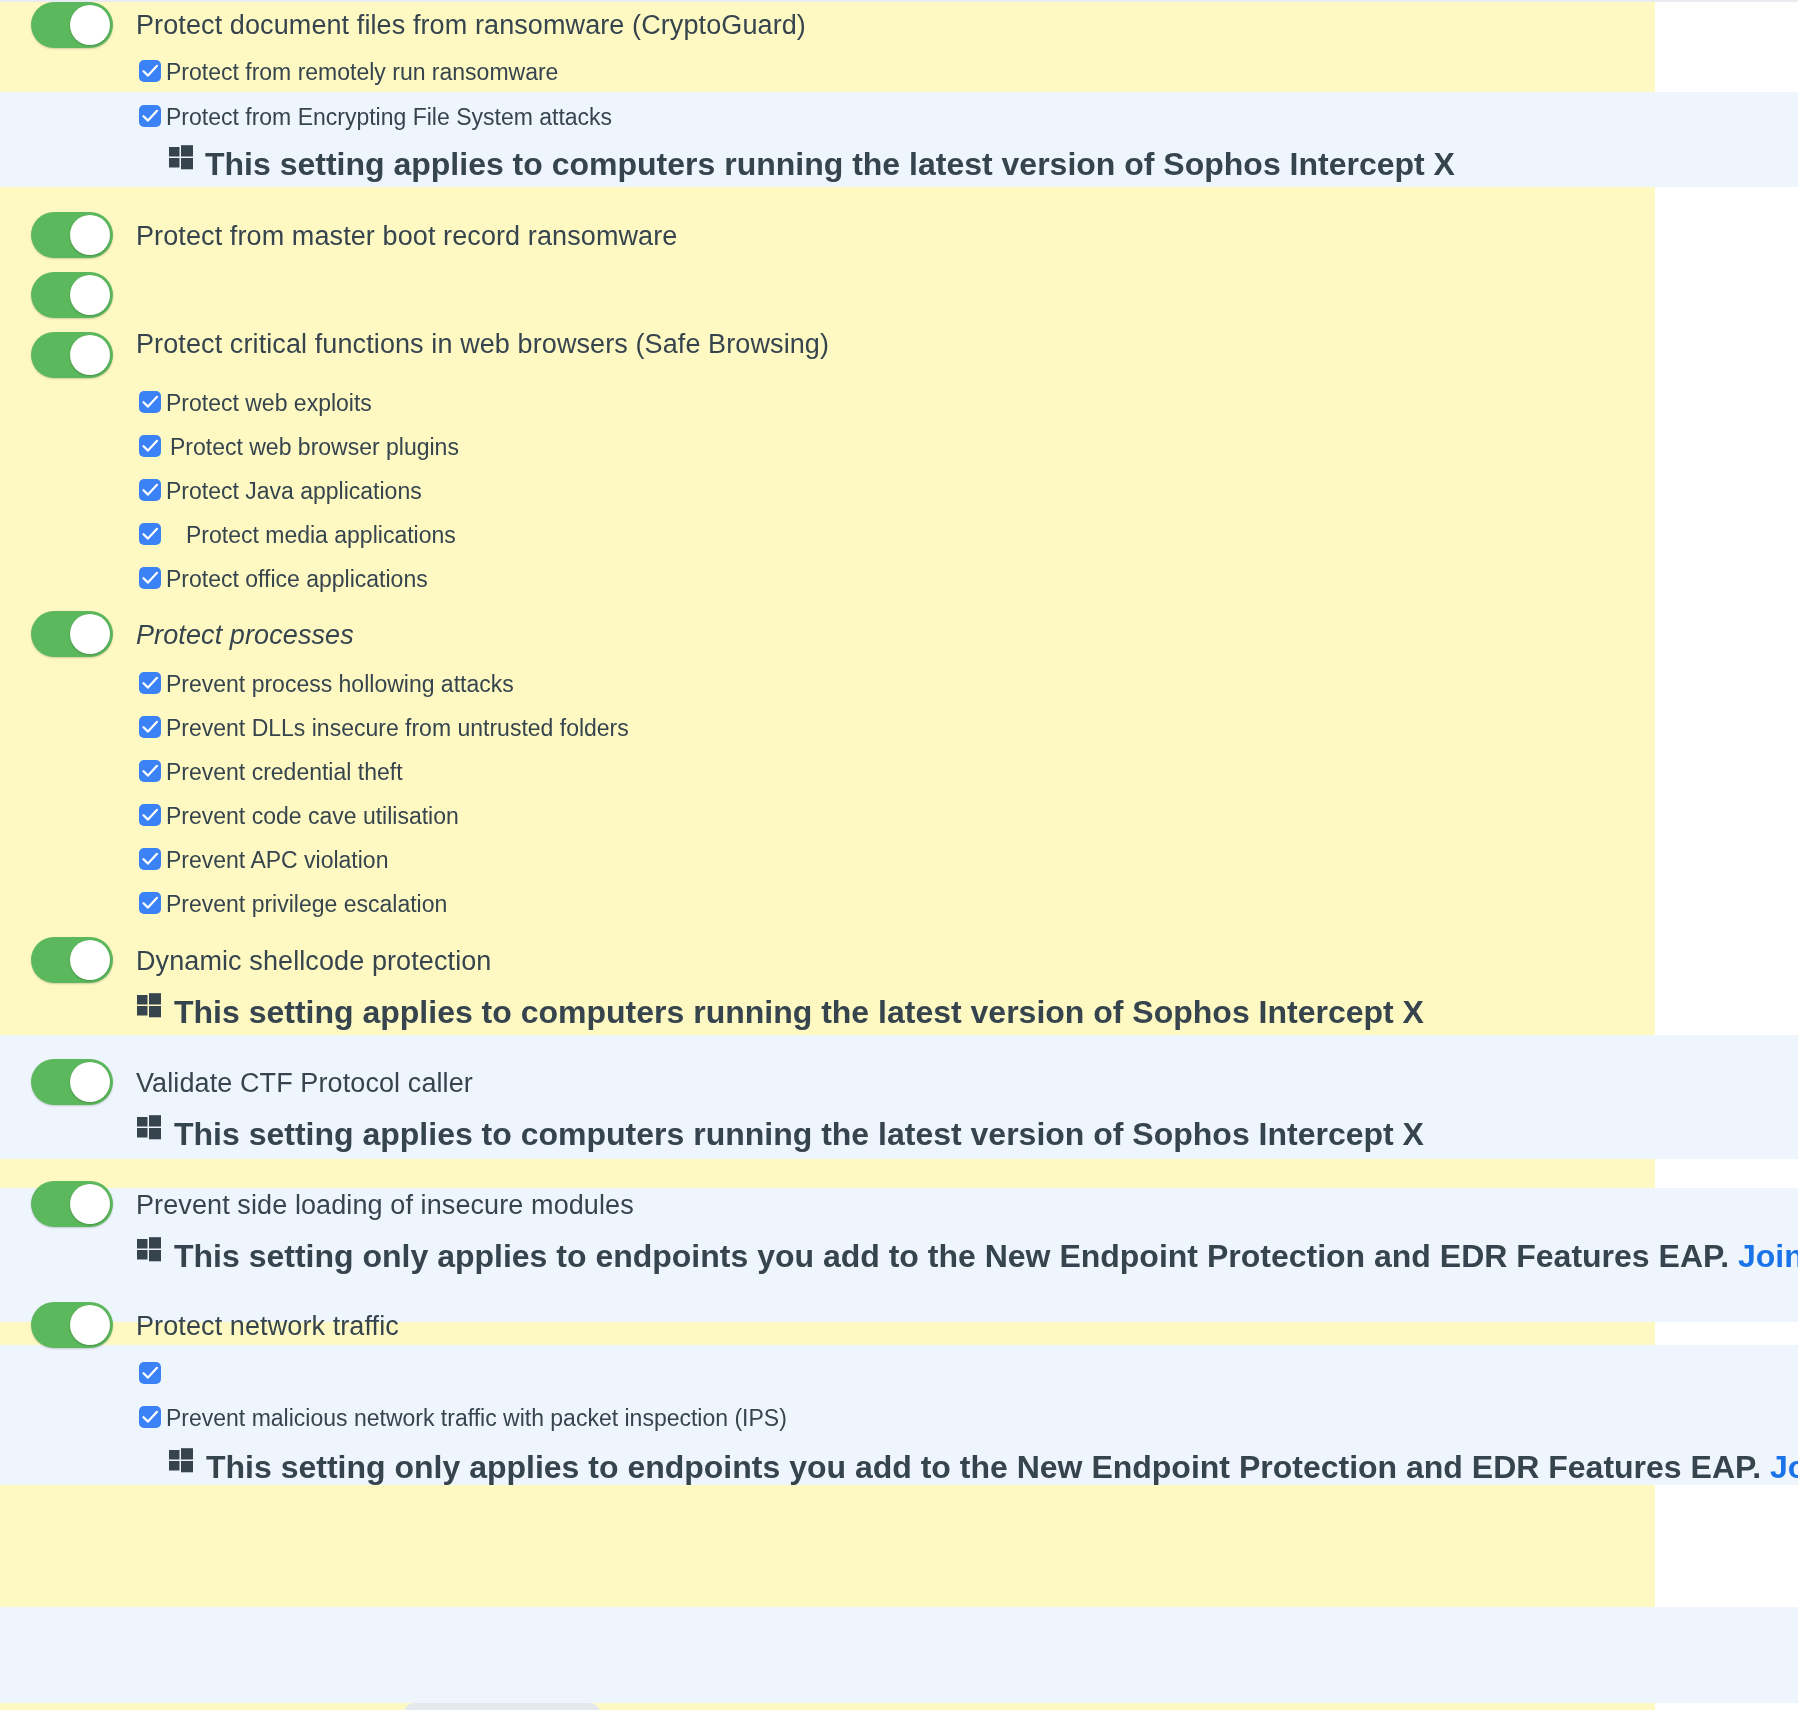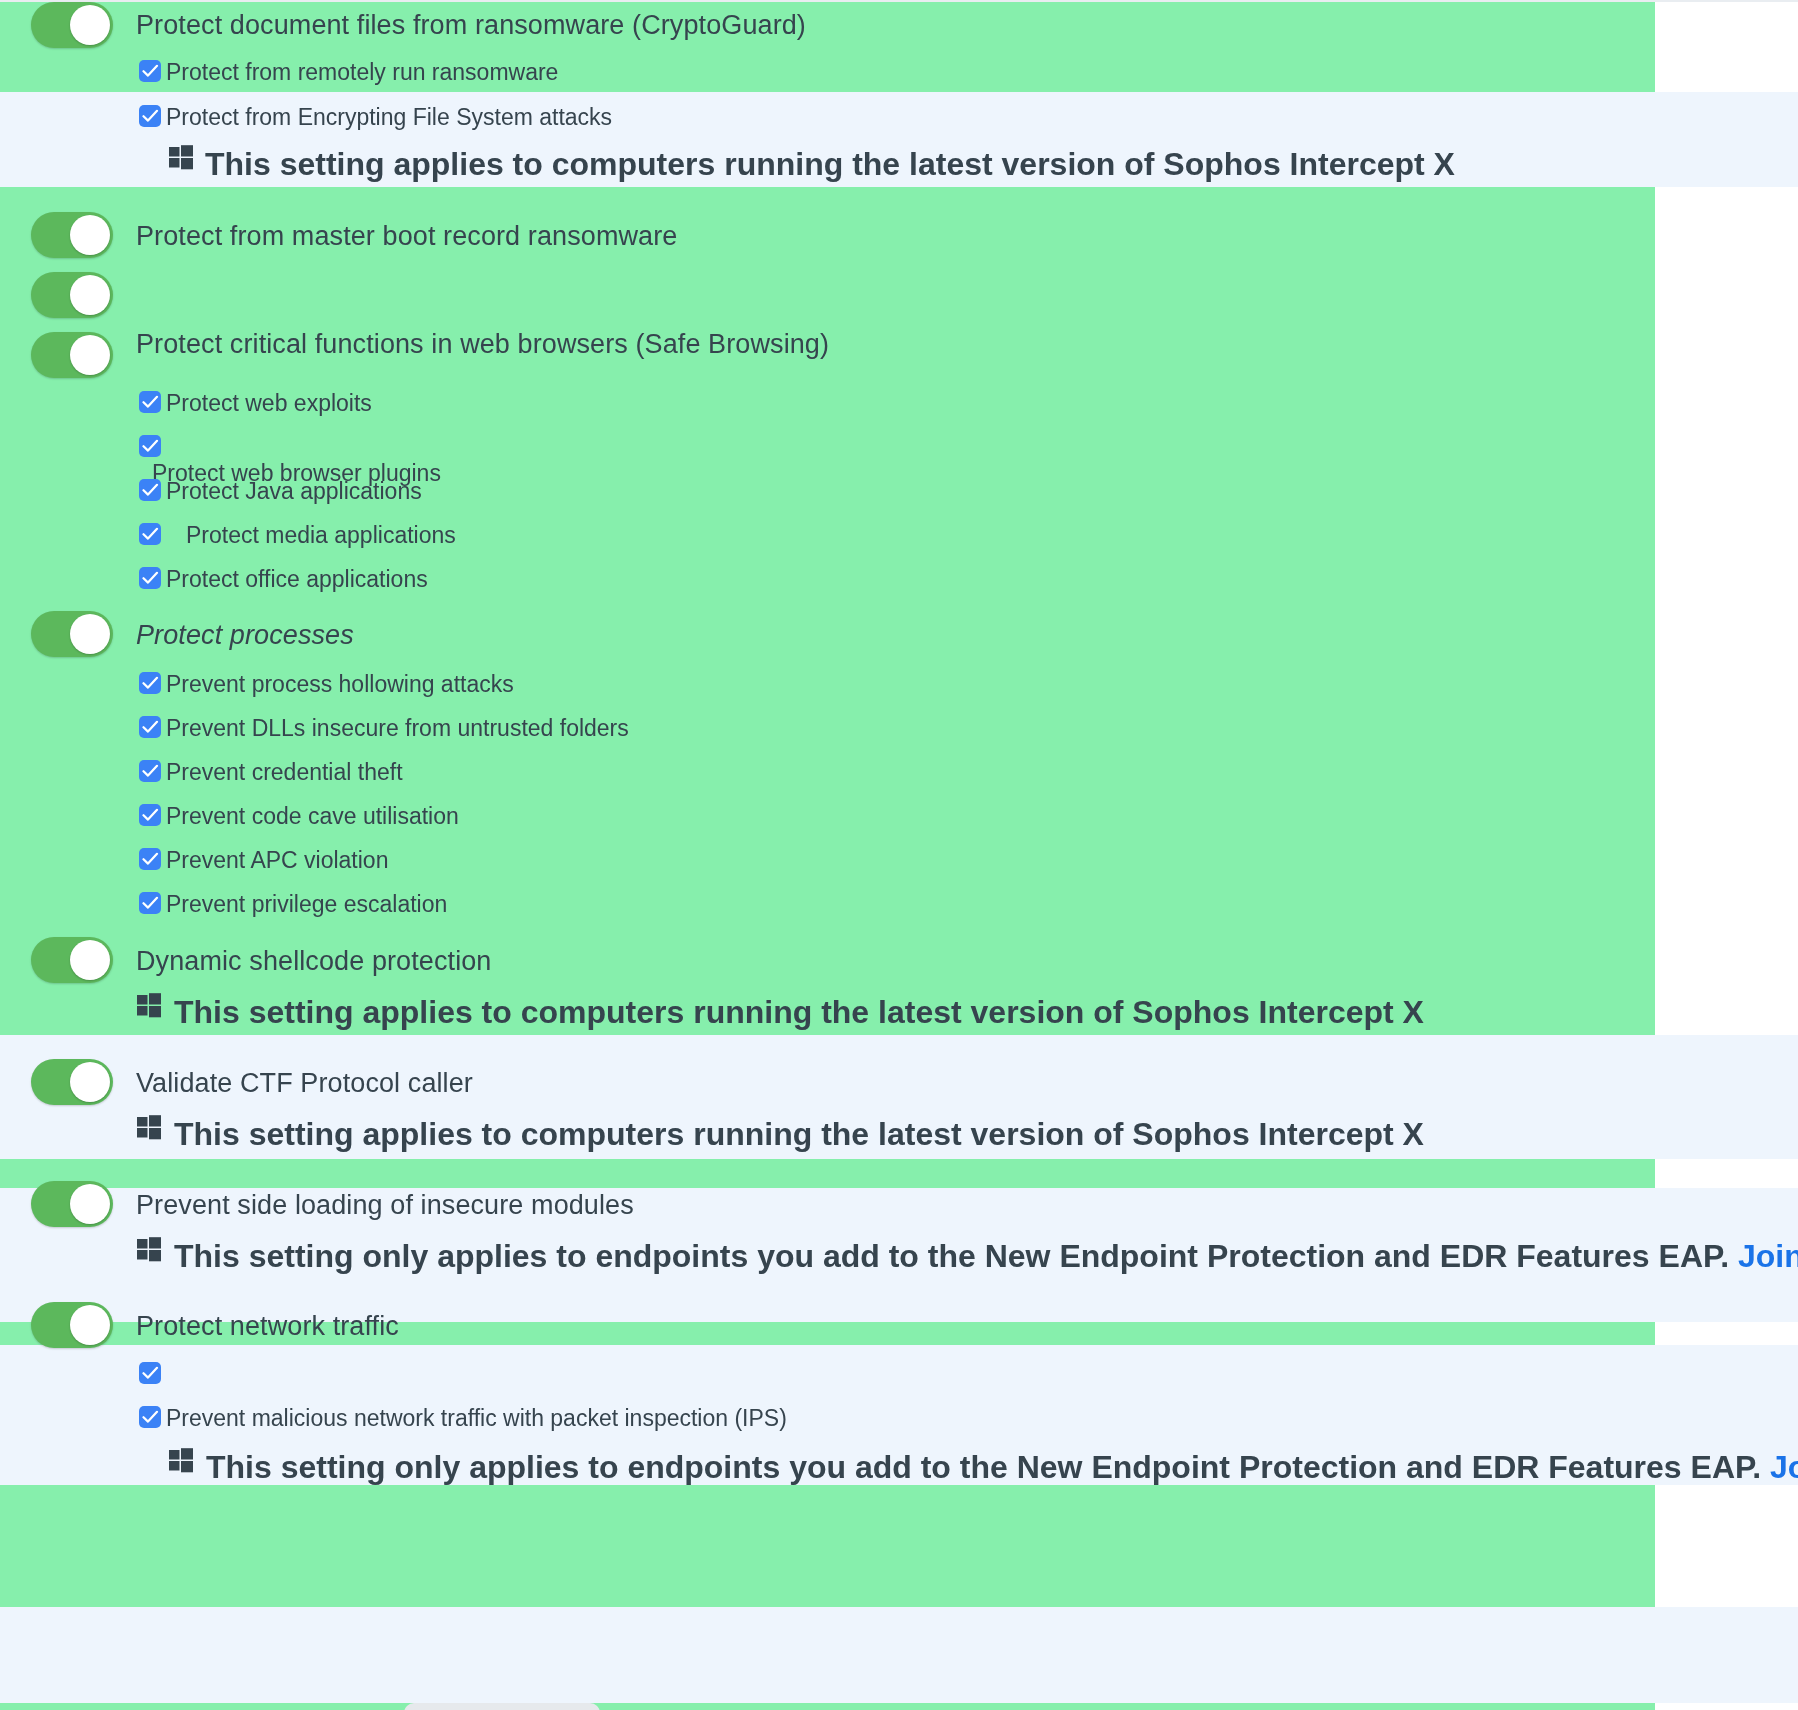--- a/index.html
+++ b/index.html
@@ -4,21 +4,21 @@
 <style>
   * { box-sizing: border-box; margin: 0; padding: 0; }
   html, body {
     width: 1798px;
     height: 1710px;
     background: #ffffff;
     font-family: "Liberation Sans", sans-serif;
     color: #36444e;
     overflow: hidden;
   }
-  .page { position: relative; width: 1655px; height: 1710px; background:#86efac; }
+  .page { position: relative; width: 1655px; height: 1710px; background:#fef9c3; }
 
   .topline { position:absolute; left:0; top:0; width:1798px; height:2px; background:#e9edf1; }
 
   
   .band { position:absolute; left:0; width:1798px; }
   .band.blue { background:#eef5fd; }
 
   
   .toggle {
     position:absolute;
@@ -120,21 +120,21 @@
         <path d="M1.5 7.2 L6 11.6 L15 1.8" stroke="#fff" stroke-width="2.2" fill="none" stroke-linecap="round" stroke-linejoin="round"></path>
       </svg>
   </div>
   <div class="t sub" style="left:166px; top:390px;">Protect web exploits</div>
 
   <div class="cbox" style="left:139px; top:435px;">
     <svg width="17" height="14" viewBox="0 0 17 14">
         <path d="M1.5 7.2 L6 11.6 L15 1.8" stroke="#fff" stroke-width="2.2" fill="none" stroke-linecap="round" stroke-linejoin="round"></path>
       </svg>
   </div>
-  <div class="t sub" style="left:152px; top:434px;margin-top:26px;">Protect web browser plugins</div>
+  <div class="t sub" style="left:170px; top:434px;">Protect web browser plugins</div>
 
   <div class="cbox" style="left:139px; top:479px;">
     <svg width="17" height="14" viewBox="0 0 17 14">
         <path d="M1.5 7.2 L6 11.6 L15 1.8" stroke="#fff" stroke-width="2.2" fill="none" stroke-linecap="round" stroke-linejoin="round"></path>
       </svg>
   </div>
   <div class="t sub" style="left:166px; top:478px;">Protect Java applications</div>
 
   <div class="cbox" style="left:139px; top:523px;">
     <svg width="17" height="14" viewBox="0 0 17 14">

